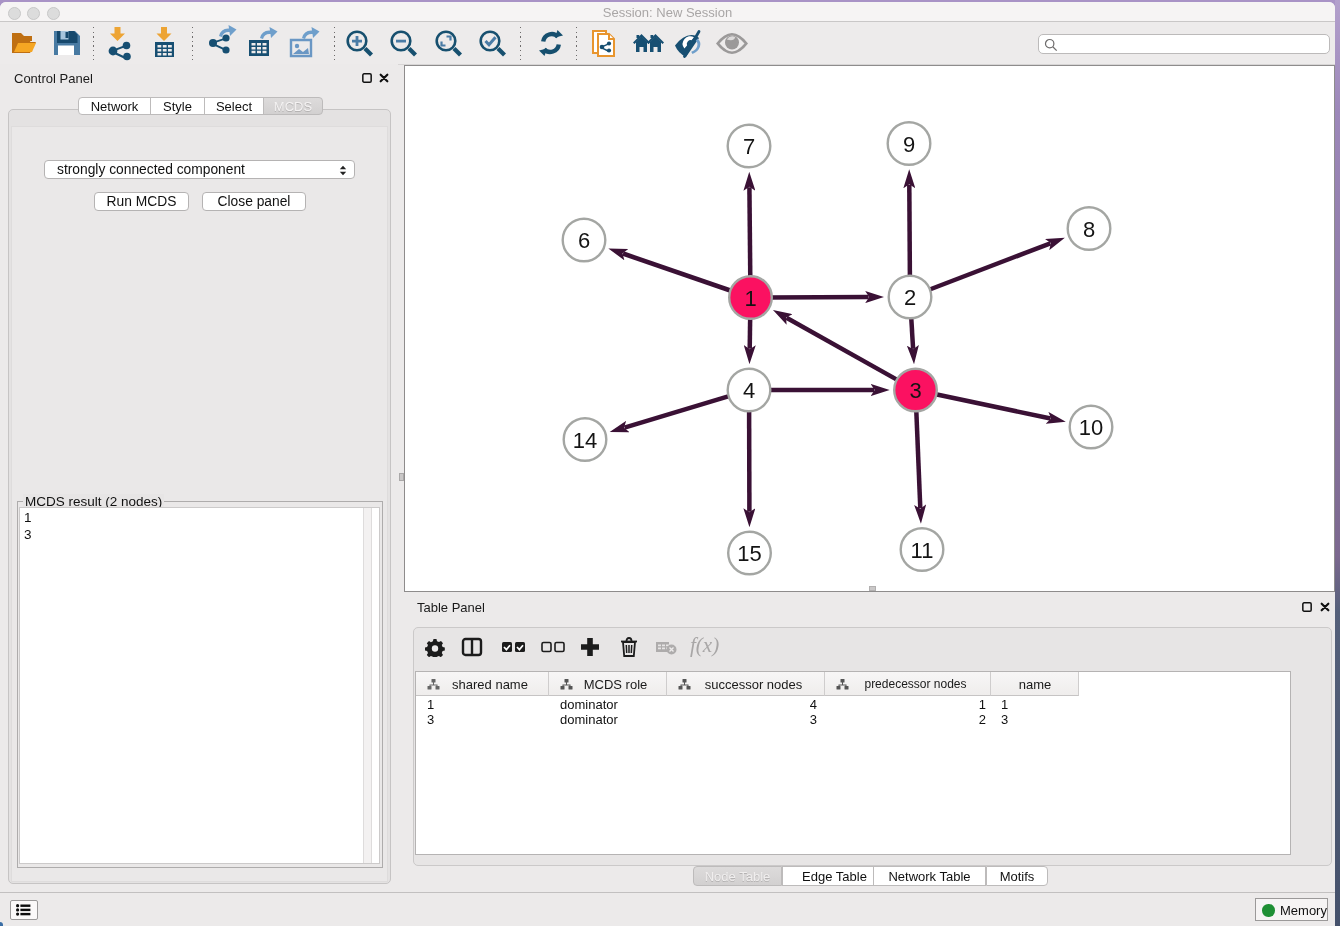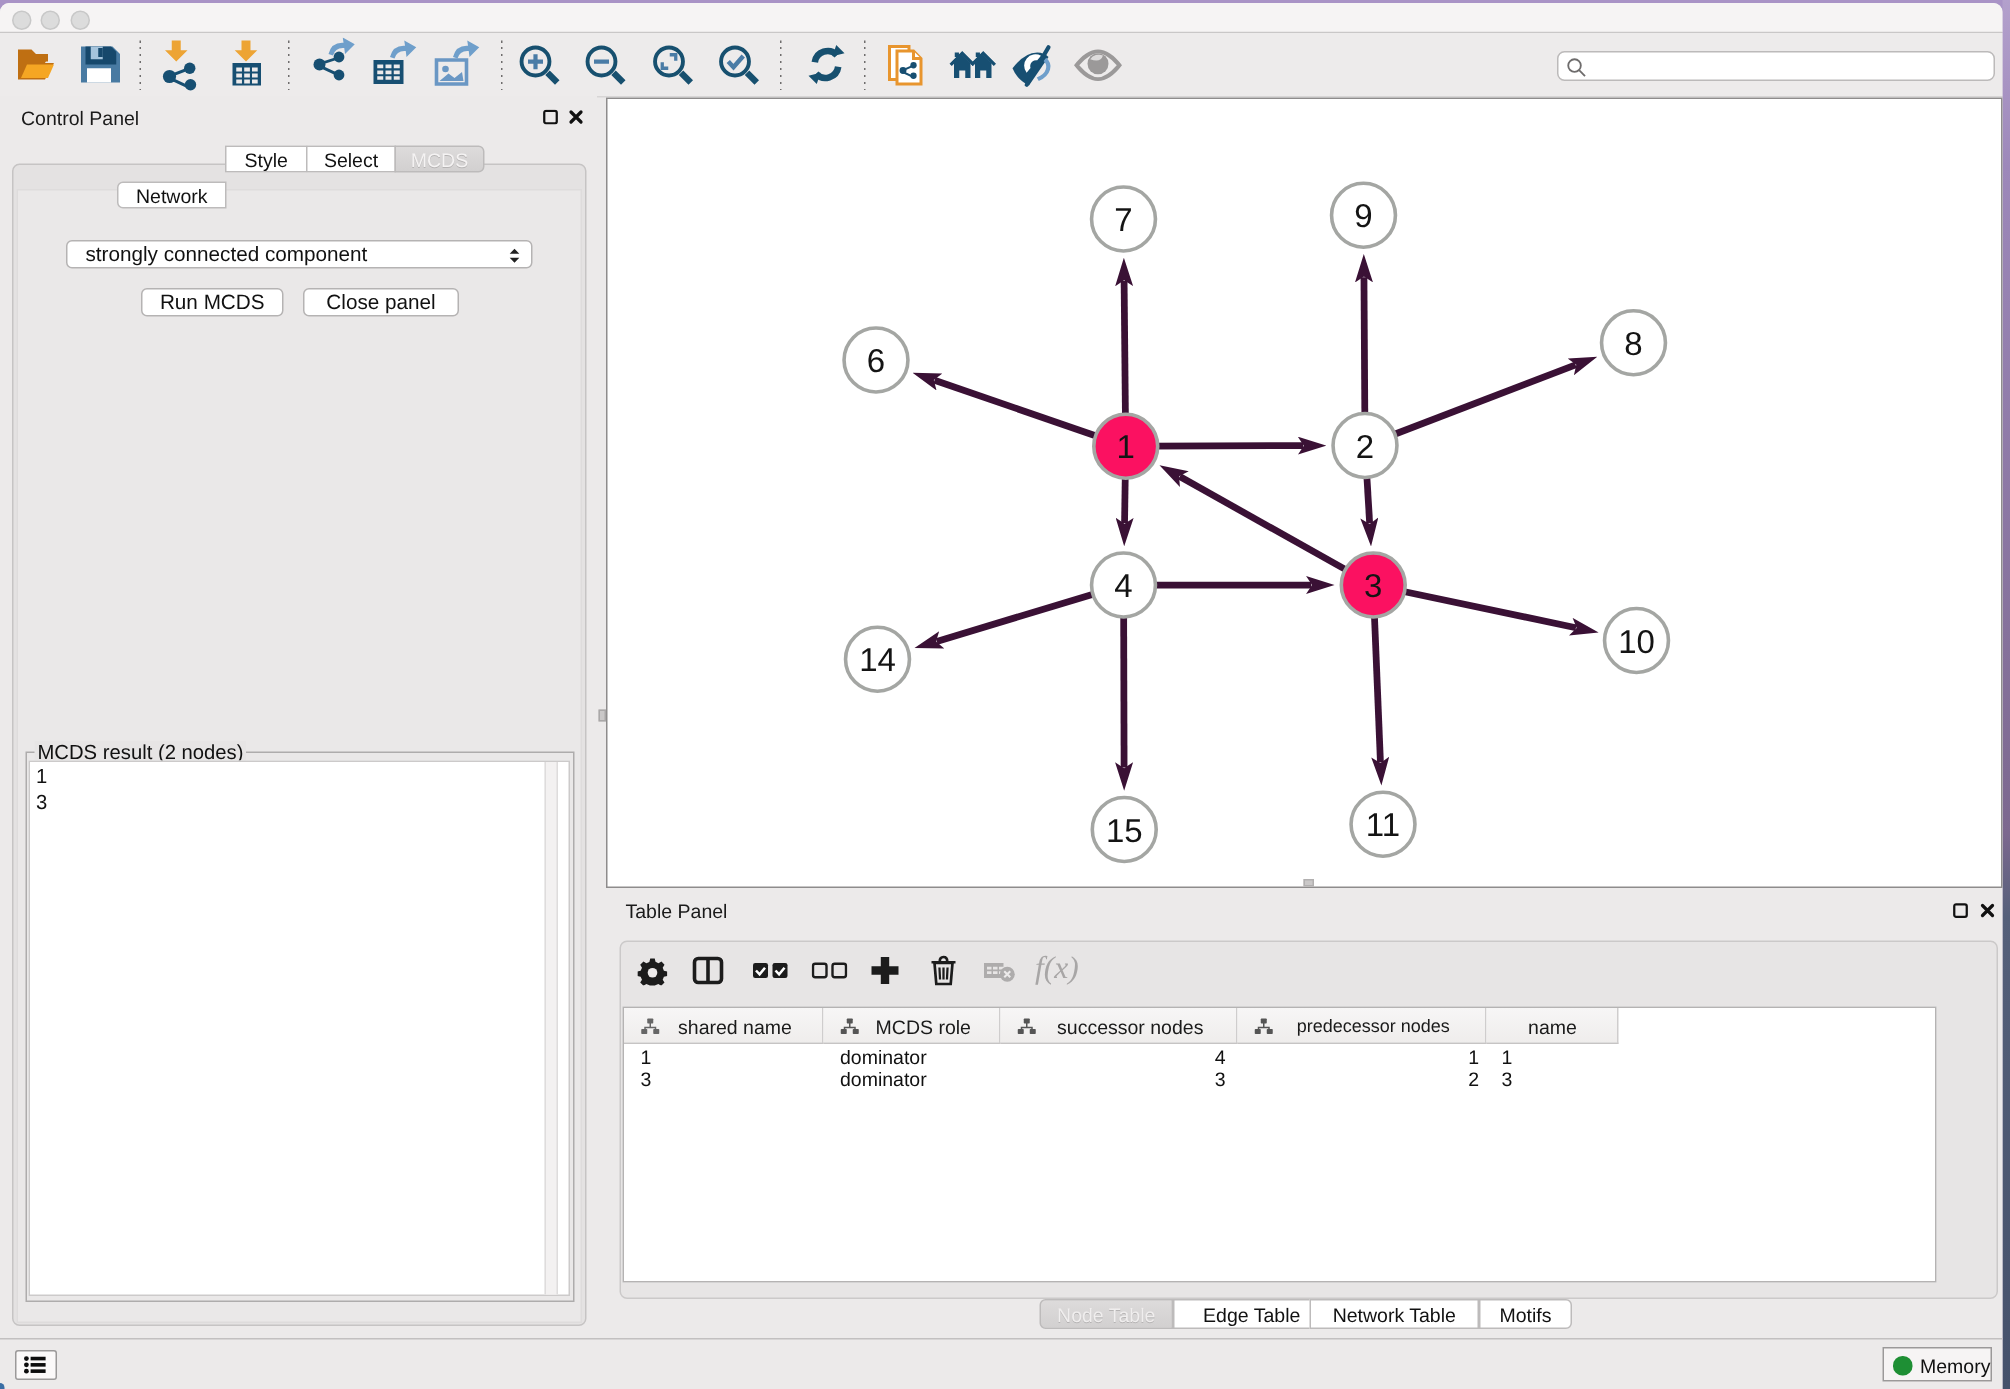--- a/index.html
+++ b/index.html
@@ -36,20 +36,21 @@
 .bt { position:absolute; top:274px; height:20px; background:#fff; border:1px solid #bdbbbb; font-size:13px; text-align:center; line-height:19px; color:#111; }
 </style>
 </head>
 <body>
 <div class="win"></div>
 <div style="position:absolute;left:1335px;top:0;width:5px;height:926px;background:linear-gradient(#b3a0cc 0%, #9d88ba 12%, #7c688f 60%, #55607a 66%, #45516b 100%);"></div>
 <div class="titlebar">
   <div class="tl" style="left:8px;"></div>
   <div class="tl" style="left:27px;"></div>
   <div class="tl" style="left:47px;"></div>
+  <div class="title-text">Session: New Session</div>
 </div>
 <div class="toolbar" id="toolbar">
   <svg class="ticon" style="left:6px;" width="36" height="36" viewBox="0 0 36 36">
     <path d="M6 8 h9 l3 3 h8 v5 H6 z" fill="#bf6f12"></path>
     <path d="M6 28 L6 13 h20 l-2 4 h6 L24 28 z" fill="#bf6f12"></path>
     <path d="M8 27 l4-9 h18 l-4 9 z" fill="#f5a623"></path>
   </svg>
   <svg class="ticon" style="left:48px;" width="36" height="36" viewBox="0 0 36 36">
     <path d="M6 6 h21 l5 5 v19 H6 z" fill="#487aa2"></path>
     <path d="M9 6 h17 l3.5 3.5 V18 H9 z" fill="#16486c"></path>
@@ -171,21 +172,21 @@
   <svg style="position:absolute;left:362px;top:9px;" width="10" height="10" viewBox="0 0 12 12">
       <rect x="1" y="1" width="10" height="10" fill="none" stroke="#111" stroke-width="1.8" rx="1.5"></rect>
     </svg>
   <svg style="position:absolute;left:379px;top:9px;" width="10" height="10" viewBox="0 0 12 12">
       <path d="M2 2 L10 10 M10 2 L2 10" stroke="#111" stroke-width="2.6" stroke-linecap="round"></path>
     </svg>
   <div class="cp-body">
       <div style="position:absolute;left:2px;top:16px;width:377px;height:756px;background:#eae8e8;border:1px solid #dedcdc;"></div>
     </div>
   <div class="tabs">
-    <div class="tab" style="left:0; width:73px; border-radius:4px 0 0 4px;margin-top:24px;">Network</div>
+    <div class="tab" style="left:0; width:73px; border-radius:4px 0 0 4px;">Network</div>
     <div class="tab" style="left:72px; width:55px;">Style</div>
     <div class="tab" style="left:126px; width:60px;">Select</div>
     <div class="tab" style="left:185px; width:60px; border-radius:0 4px 4px 0; background:linear-gradient(#dddbdb,#d2d0d0); color:#f5f3f3; text-shadow:0 1px 0 #b5b3b3;">MCDS</div>
   </div>
   <div style="position:absolute; left:44px; top:96px; width:311px; height:19px; background:#fff; border:1px solid #b5b3b3; border-radius:4px;">
     <div style="position:absolute; left:12px; top:1px; font-size:13.8px; color:#111;">strongly connected component</div>
     <svg style="position:absolute; right:5px; top:3px;" width="12" height="13" viewBox="0 0 12 13">
       <path d="M2.8 5.2 L6 1.8 L9.2 5.2 z M2.8 7.8 L6 11.2 L9.2 7.8 z" fill="#222"></path>
     </svg>
   </div>

